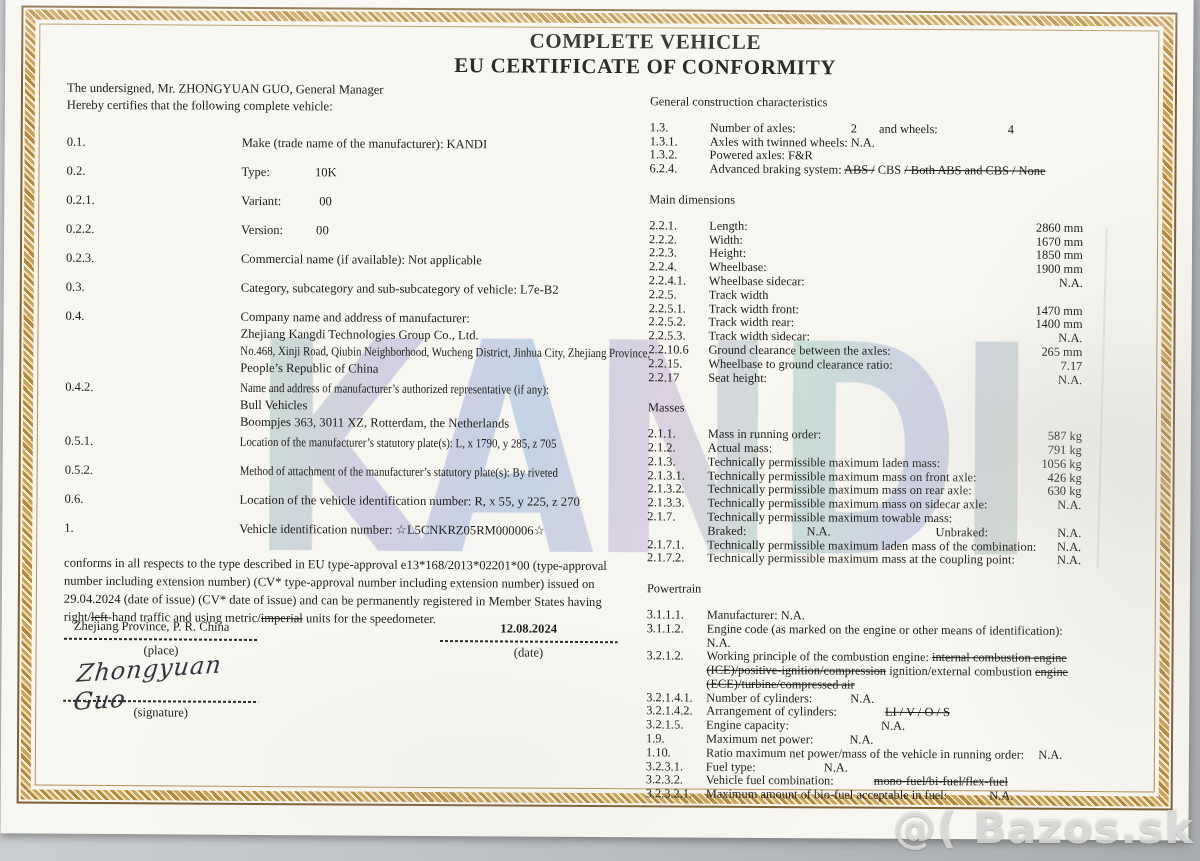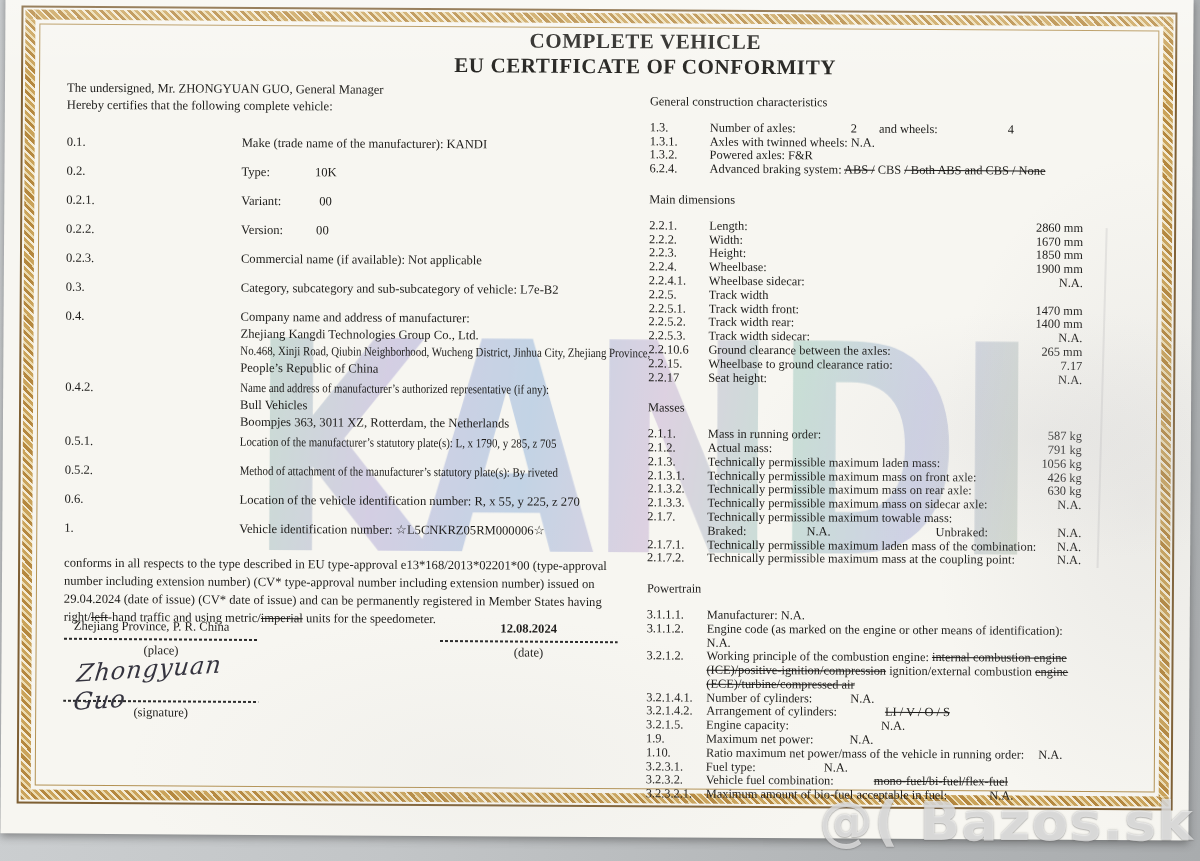--- a/index.html
+++ b/index.html
@@ -42,21 +42,21 @@
     font-size:228px;line-height:1;letter-spacing:-7px;
     transform:scaleY(1.28);transform-origin:top left;
     background:linear-gradient(100deg,#9cc8b4 0%,#b2a8d6 18%,#8fb2da 36%,#c4aed2 52%,#9cc8bc 68%,#a8aeda 84%,#b6c6ac 100%);
     -webkit-background-clip:text;background-clip:text;color:transparent;
     opacity:.5;filter:blur(.4px);
   }
 
   
   .wm-bazos{
     position:absolute;right:6px;bottom:8px;z-index:9;
-    font-family:"DejaVu Sans",sans-serif;font-weight:bold;font-size:54px;letter-spacing:1px;
+    font-family:"DejaVu Sans",sans-serif;font-weight:bold;font-size:43px;letter-spacing:1px;
     color:rgba(255,255,255,.60);
     text-shadow:0 0 2px rgba(125,125,125,.55),0 1px 1px rgba(105,105,105,.35);
   }
 
   .lc{position:absolute;left:62px;top:88px;width:554px;z-index:2;
     font-size:12.6px;line-height:17px;color:#1d1c1a;}
   .intro div{white-space:nowrap;}
   .items{margin-top:20px;}
   .item{display:flex;}
   .item .num{flex:0 0 175px;}

